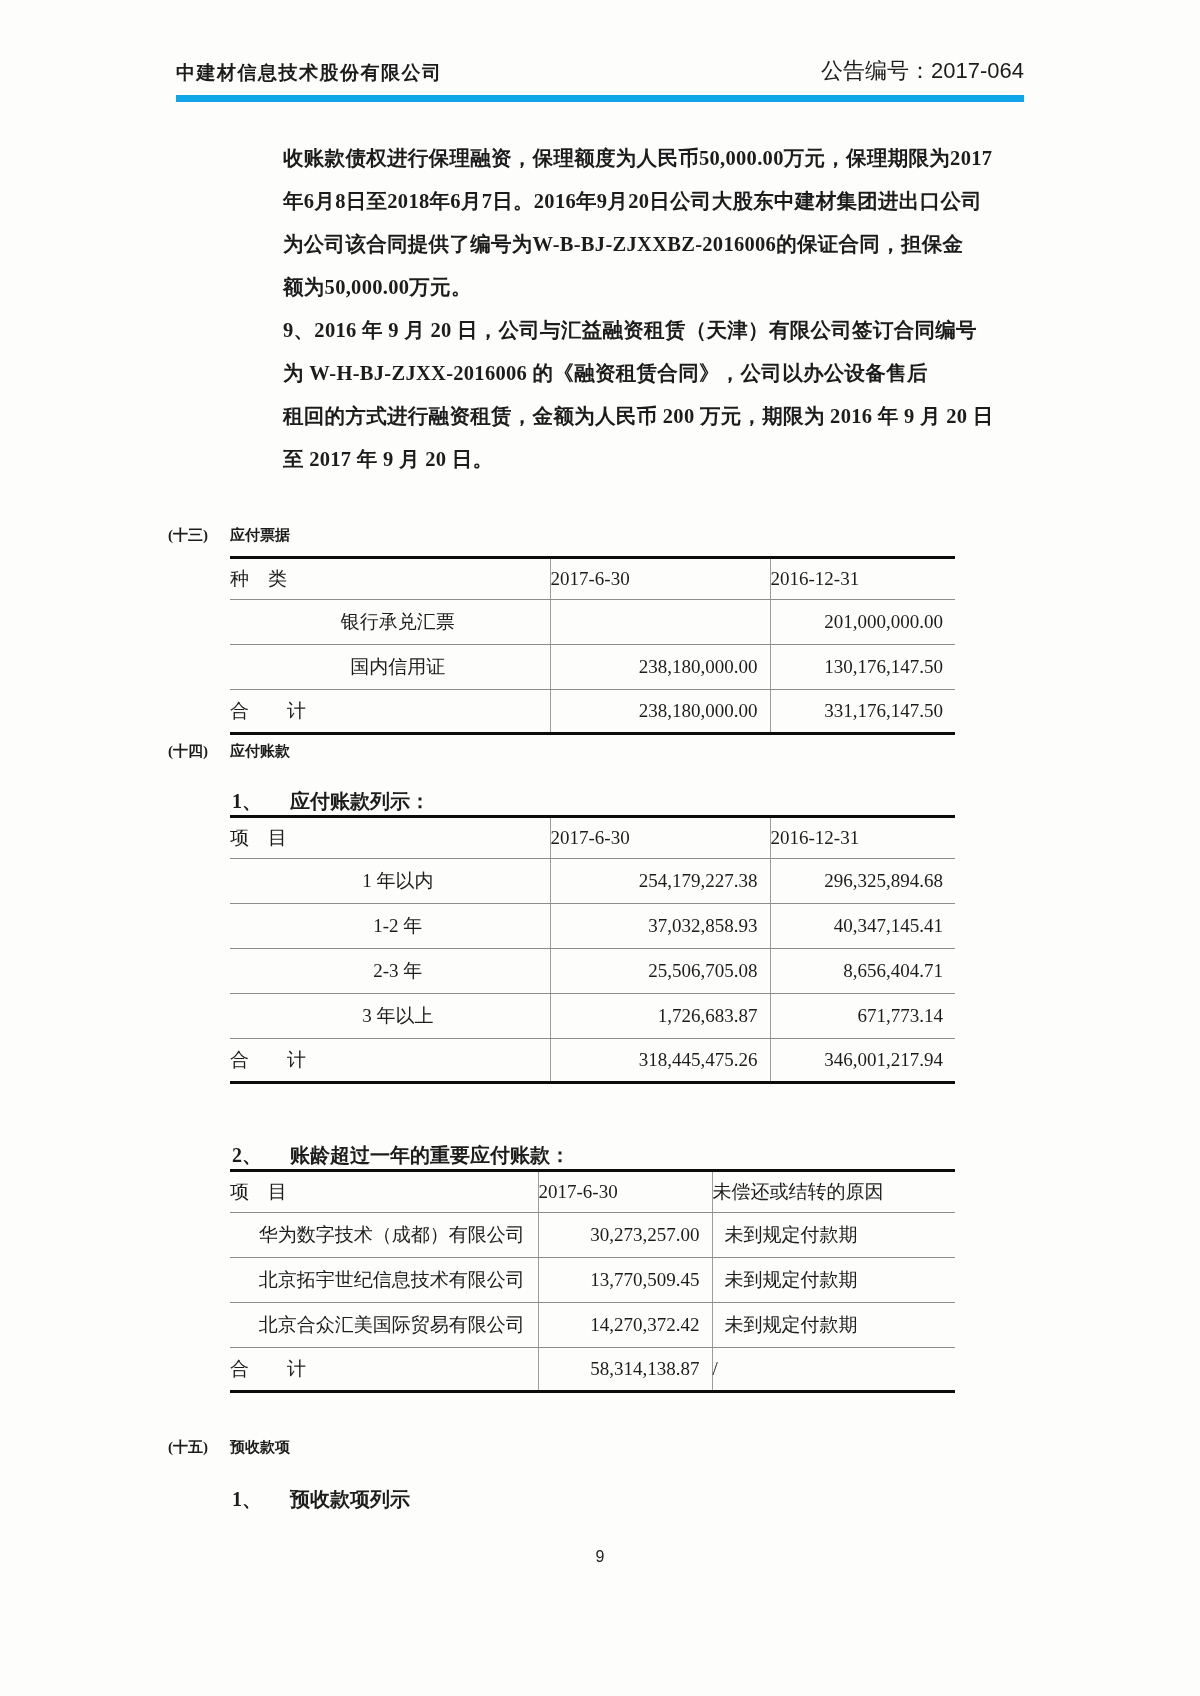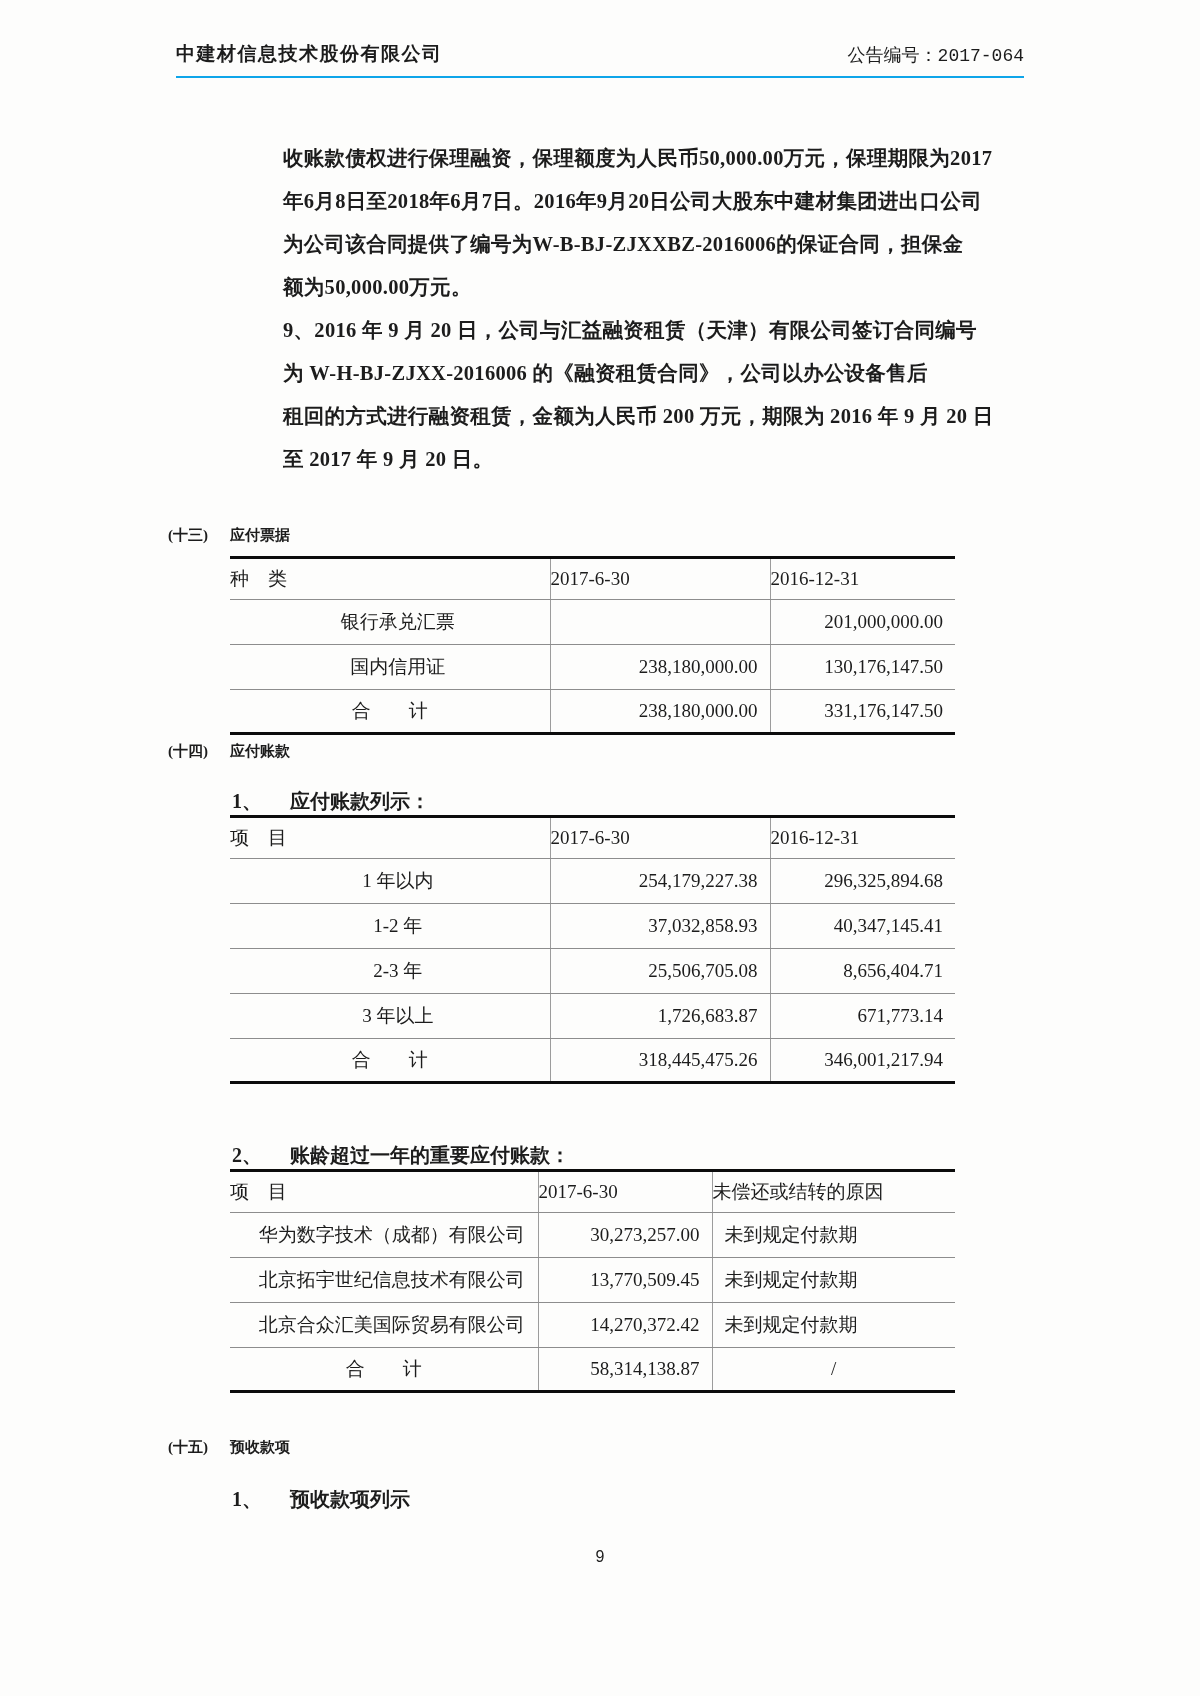--- a/index.html
+++ b/index.html
@@ -11,27 +11,27 @@
   }
   .page {
     position:relative;
     width:1200px; height:1696px;
     background:#fdfdfc;
     overflow:hidden;
   }
 
   
   .doc-header {
-    position:absolute; top:41px; left:176px; width:848px;
+    position:absolute; top:56px; left:176px; width:848px;
     display:flex; justify-content:space-between; align-items:flex-end;
-    border-bottom:2px solid #0ea5e9;
+    border-bottom:7px solid #0ea5e9;
     padding-bottom:9px;
   }
   .company-name { font-size:19px; font-weight:600; letter-spacing:1.5px; }
-  .doc-number   { font-size:18px; font-family:Liberation Mono, monospace; }
+  .doc-number   { font-size:22px; font-family:Liberation Sans, sans-serif; }
 
   
   .paragraphs {
     position:absolute; top:137px; left:283px; width:690px;
     font-size:20.5px; line-height:43px; letter-spacing:0.3px;
   }
   .para-line { white-space:nowrap;font-weight:bold; }
 
   
   .section { position:absolute; left:168px; width:800px; }
@@ -51,21 +51,21 @@
     border-bottom:3.5px solid #0c0c0c;
     font-size:19px;
   }
   tr.hdr td { height:42px; text-align:left; vertical-align:middle; }
   tr.row td { height:45px; vertical-align:middle; }
   tr.tot td { height:44px; vertical-align:middle; }
   tr:not(:last-child) td { border-bottom:1px solid #8d8d8d; }
   td.c2, td.c3 { border-left:1px solid #9c9c9c; }
   td.lbl { text-align:center; padding-left:16px; }
   td.num { text-align:right; padding-right:12px; }
-  td.ctr { text-align:center; }
+  td.ctr { text-align:left; }
   td.rsn { text-align:left; padding-left:12px; }
 
   
   .page-num {
     position:absolute; top:1548px; left:0; width:1200px;
     text-align:center; font-size:16px;
     font-family:"Liberation Sans","DejaVu Sans",sans-serif;
   }
 </style>
 </head>

